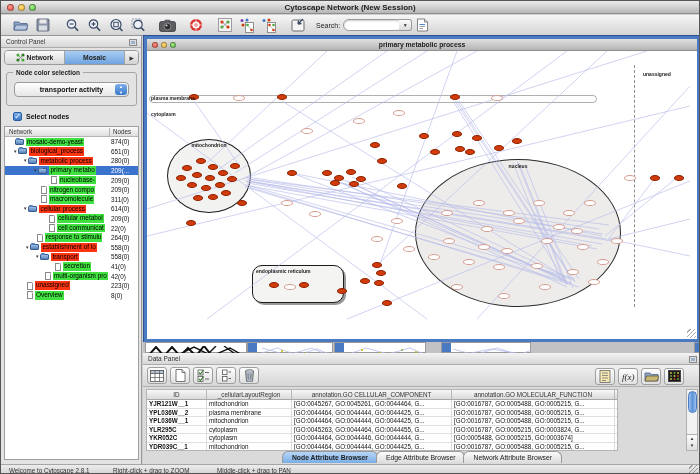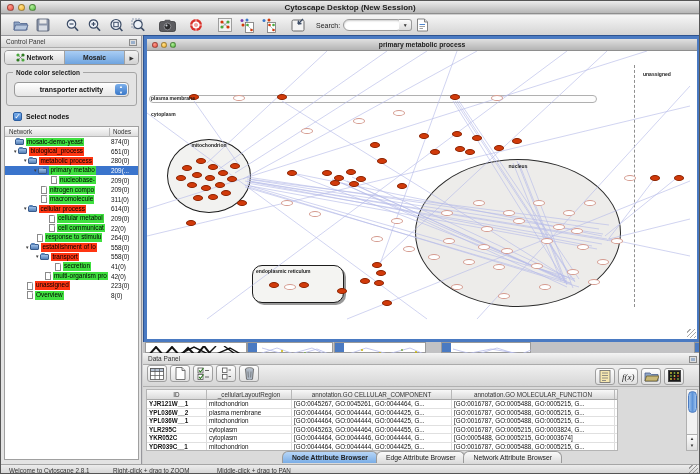--- a/index.html
+++ b/index.html
@@ -101,21 +101,21 @@
         background:repeating-linear-gradient(135deg,transparent,transparent 2px,#aaa 2px,#aaa 3px);}
 
   
   .strip{position:absolute;left:142px;top:341px;width:558px;height:11px;background:#c2c2c4;overflow:hidden;}
   .frag{position:absolute;top:0;height:11px;background:#fff;border:1px solid #9a9a9a;}
   .frag .blue{position:absolute;left:0;top:0;width:9px;height:100%;background:#4a7ac2;}
 
   
   .dpanel{left:142px;top:352px;width:558px;height:111px;background:#dadada;}
   .dtools{position:absolute;left:0;top:12px;width:100%;height:22px;background:linear-gradient(#f0f0f0,#d6d6d6);
-          border-bottom:1px solid #b0b0b0;display:flex;align-items:flex-start;padding-left:4px;}
+          border-bottom:1px solid #b0b0b0;display:flex;align-items:center;padding-left:4px;}
   .dbtn{width:20px;height:17px;border:1px solid #9f9f9f;border-radius:3px;background:linear-gradient(#fefefe,#e0e0e0);
         display:flex;align-items:center;justify-content:center;margin-right:3px;}
   .dright{position:absolute;right:14px;top:2.5px;display:flex;}
   .dtable{position:absolute;left:3px;top:36px;width:472px;height:62px;background:#fff;border:1px solid #b4b4b4;
           font-size:6.3px;color:#111;overflow:hidden;}
   .dhr{display:flex;height:10px;background:linear-gradient(#f8f8f8,#dadada);border-bottom:1px solid #a8a8a8;}
   .dhr span{border-right:1px solid #b8b8b8;text-align:center;line-height:10px;color:#333;overflow:hidden;white-space:nowrap;}
   .dt-row{display:flex;height:8.6px;border-bottom:0.5px solid #e0e0e0;}
   .dt-row span{border-right:1px solid #dcdcdc;padding:0 2px;line-height:8.6px;white-space:nowrap;overflow:hidden;font-weight:bold;}
   .c0{width:60px;flex:none;} .c1{width:85px;flex:none;} .c2{width:160px;flex:none;} .c3{width:163px;flex:none;}
@@ -140,21 +140,21 @@
 </style>
 </head>
 <body>
 
 <div class="app">
 
   <div class="abs titlebar">
     <div class="tl r"></div>
     <div class="tl y"></div>
     <div class="tl g"></div>
-    <div class="apptitle">Cytoscape Desktop (New Session)</div>
+    <div class="apptitle">Cytoscape Network (New Session)</div>
   </div>
 
   <div class="abs toolbar">
     <div class="tbtn">
         <svg width="16" height="14">
           <path d="M1 4 h5 l1.5 1.5 H14 V12 H1 Z" fill="#8fa6c6" stroke="#4b618a" stroke-width="0.8"></path>
           <path d="M2.5 7 H15 L13 12 H1 Z" fill="#b7c7de" stroke="#4b618a" stroke-width="0.8"></path>
         </svg>
       </div>
     <div class="tbtn">

